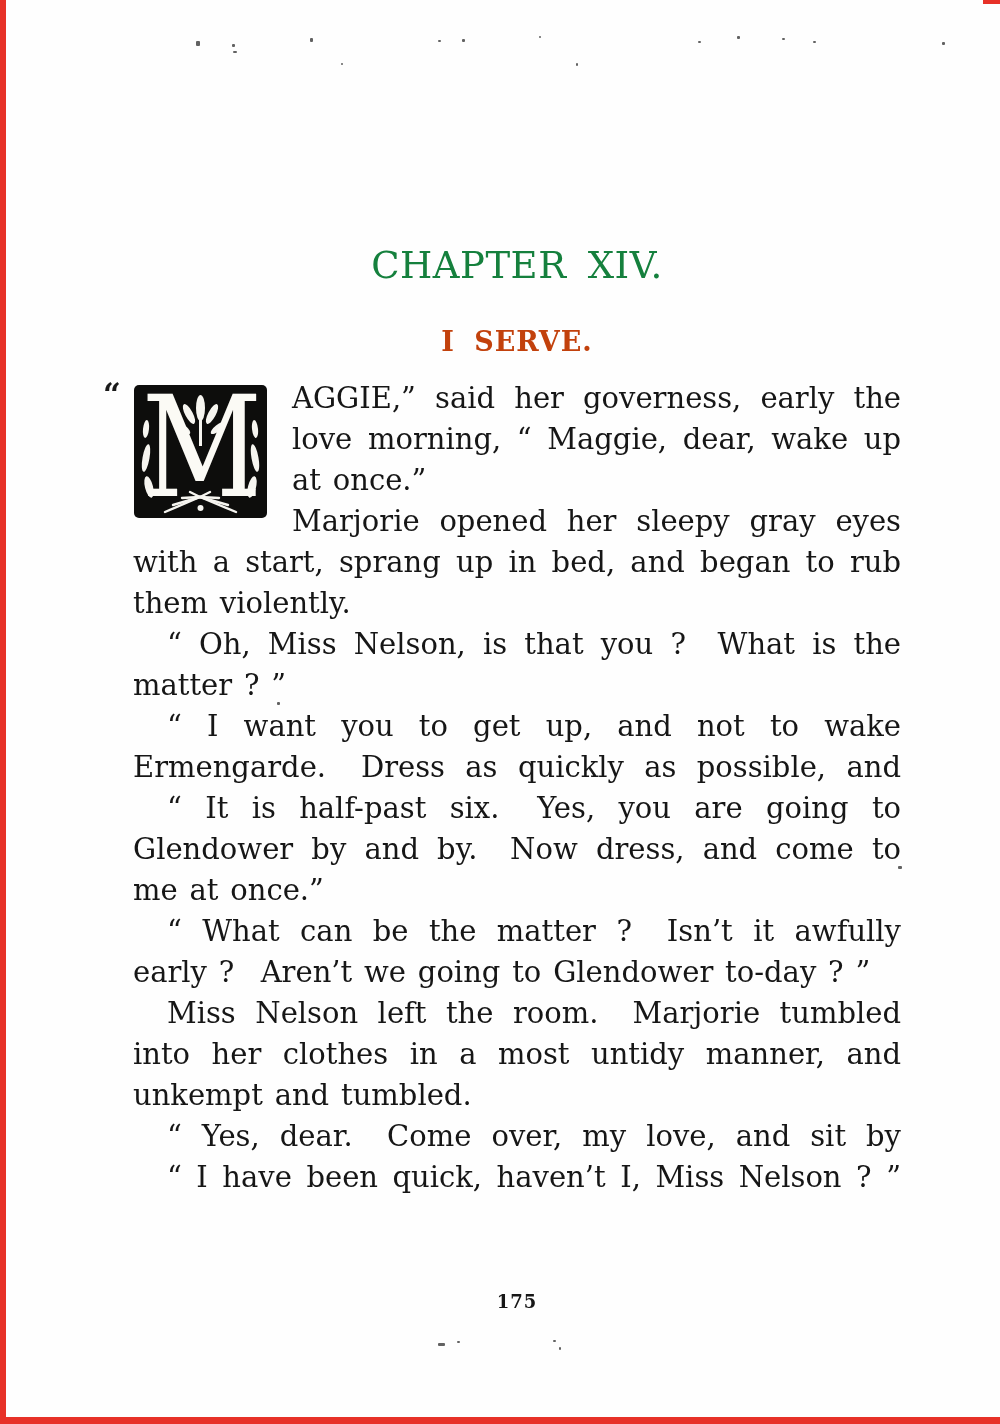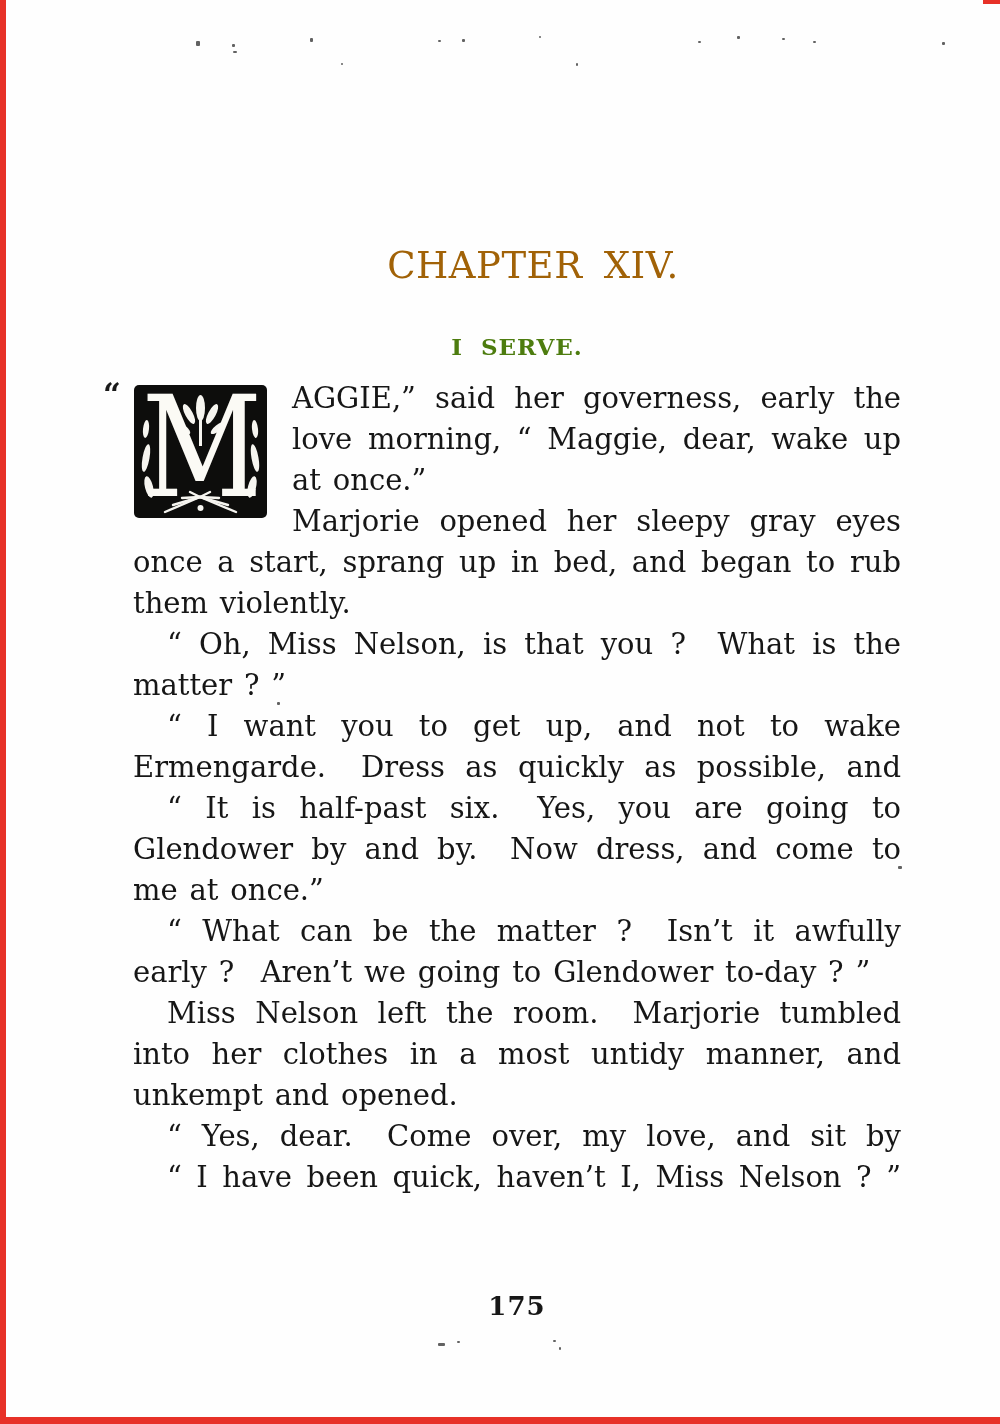--- a/index.html
+++ b/index.html
@@ -16,30 +16,30 @@
   .edge { position: absolute; background: #e73128; }
   .edge-left   { left: 0; top: 0; width: 6px; height: 1424px; }
   .edge-bottom { left: 0; bottom: 0; width: 1000px; height: 7px; }
   .edge-top-right { right: 0; top: 0; width: 17px; height: 4px; }
 
   .speck { position: absolute; background: #2e2e2e; opacity: .75; border-radius: 1px; }
 
   .content { position: absolute; left: 133px; top: 0; width: 768px; }
 
   .chapter-heading {
-    position: absolute; top: 244px; left: 16px; width: 768px;
+    position: absolute; top: 244px; left: 0; width: 768px;
     text-align: center;
     font-size: 37px; letter-spacing: 0.5px; word-spacing: 9px;
-    color: #a16207;
+    color: #15803d;
   }
   .section-title {
-    position: absolute; top: 333px; left: 0; width: 768px;
+    position: absolute; top: 326px; left: 0; width: 768px;
     text-align: center;
-    font-weight: bold; font-size: 23px; letter-spacing: 1px; word-spacing: 9px;
-    color: #4d7c0f;
+    font-weight: bold; font-size: 27px; letter-spacing: 1px; word-spacing: 9px;
+    color: #c2410c;
   }
 
   .body-text {
     position: absolute; top: 378px; left: 0; width: 768px;
     font-size: 29px;
   }
   .body-text p { margin: 0; padding: 0; }
 
   .line {
     display: block;
@@ -57,21 +57,21 @@
     width: 135px; height: 135px;
   }
   .dc-open-quote {
     position: absolute; left: -30px; top: -4px;
     font-size: 31px; font-weight: bold; line-height: 1; color: #1a1a1a;
   }
 
   .page-number {
     position: absolute; top: 1291px; left: 0; width: 768px;
     text-align: center;
-    font-weight: bold; font-size: 26px; letter-spacing: 1px;
+    font-weight: bold; font-size: 18px; letter-spacing: 1px;
     color: #171717;
   }
 </style>
 </head>
 <body>
 
 <div class="page">
 
   <div class="edge edge-left"></div>
   <div class="edge edge-bottom"></div>
@@ -144,21 +144,21 @@
       </div>
 
       <p>
         <span class="line dc">AGGIE,” said her governess, early the</span>
         <span class="line dc">love morning, “ Maggie, dear, wake up</span>
         <span class="line dc final">at once.”</span>
       </p>
 
       <p>
         <span class="line dc">Marjorie opened her sleepy gray eyes</span>
-        <span class="line">once a start, sprang up in bed, and began to rub</span>
+        <span class="line">with a start, sprang up in bed, and began to rub</span>
         <span class="line final">them violently.</span>
       </p>
 
       <p>
         <span class="line ind">“ Oh, Miss Nelson, is that you ?  What is the</span>
         <span class="line final">matter ? ”</span>
       </p>
 
       <p>
         <span class="line ind">“ I want you to get up, and not to wake</span>
@@ -172,21 +172,21 @@
       </p>
 
       <p>
         <span class="line ind">“ What can be the matter ?  Isn’t it awfully</span>
         <span class="line final">early ?  Aren’t we going to Glendower to-day ? ”</span>
       </p>
 
       <p>
         <span class="line ind">Miss Nelson left the room.  Marjorie tumbled</span>
         <span class="line">into her clothes in a most untidy manner, and</span>
-        <span class="line final">unkempt and opened.</span>
+        <span class="line final">unkempt and tumbled.</span>
       </p>
 
       <p>
         <span class="line ind">“ Yes, dear.  Come over, my love, and sit by</span>
       </p>
 
       <p>
         <span class="line ind">“ I have been quick, haven’t I, Miss Nelson ? ”</span>
       </p>
 

